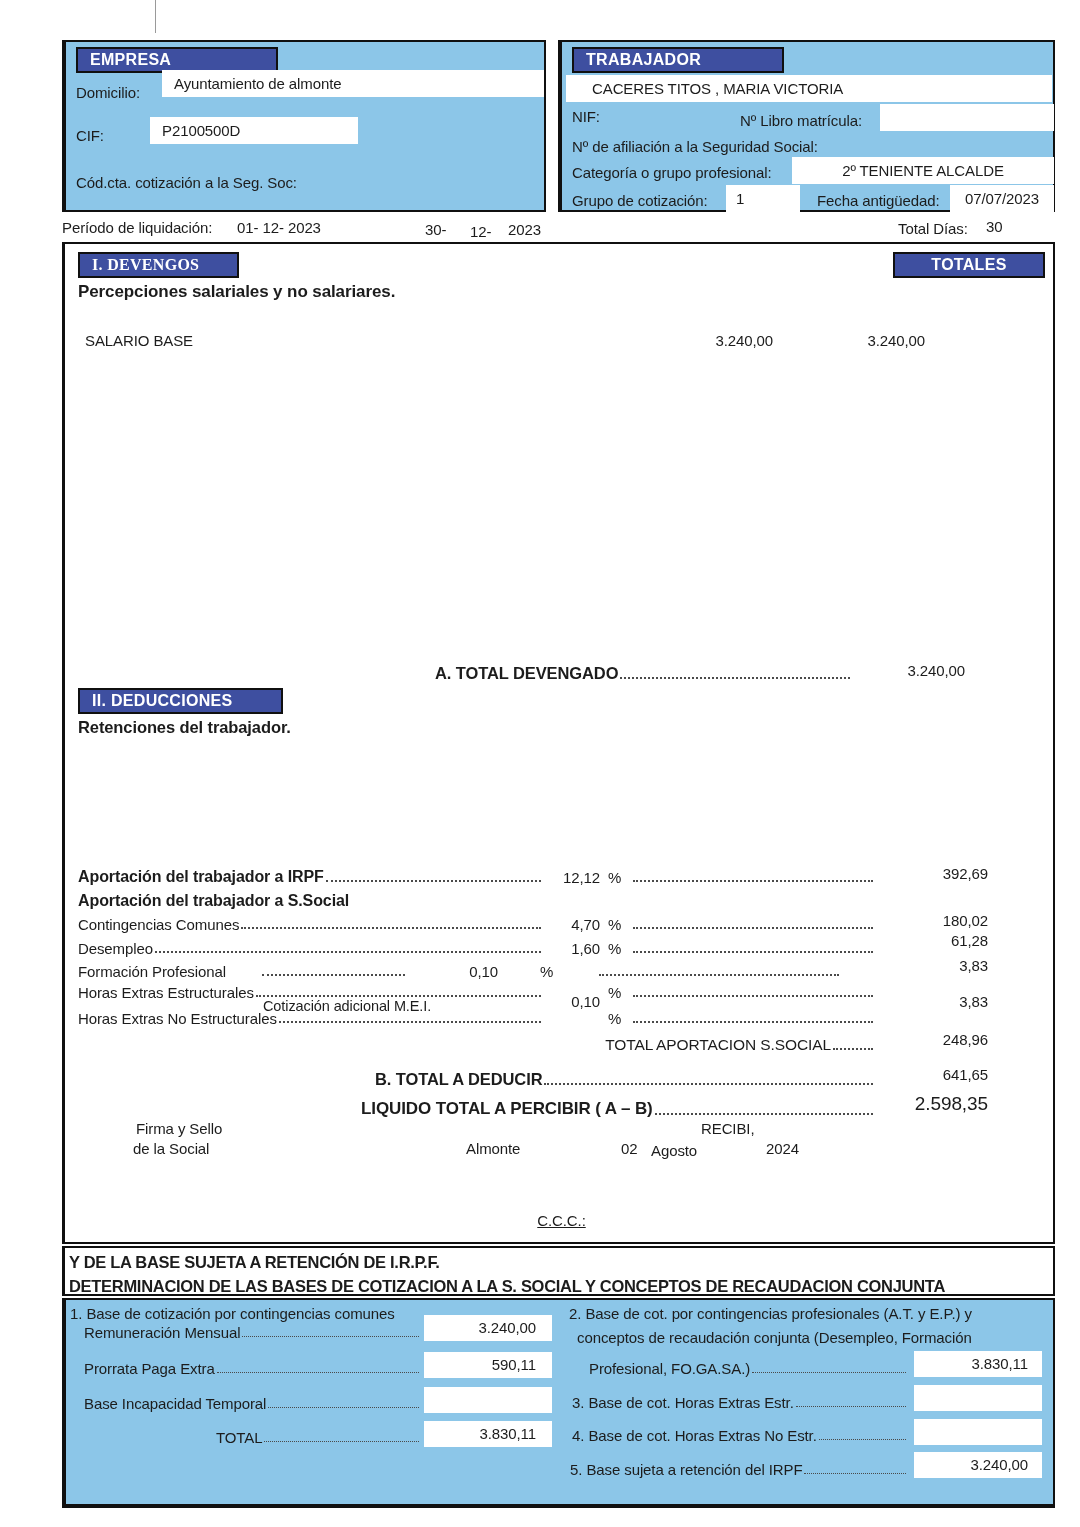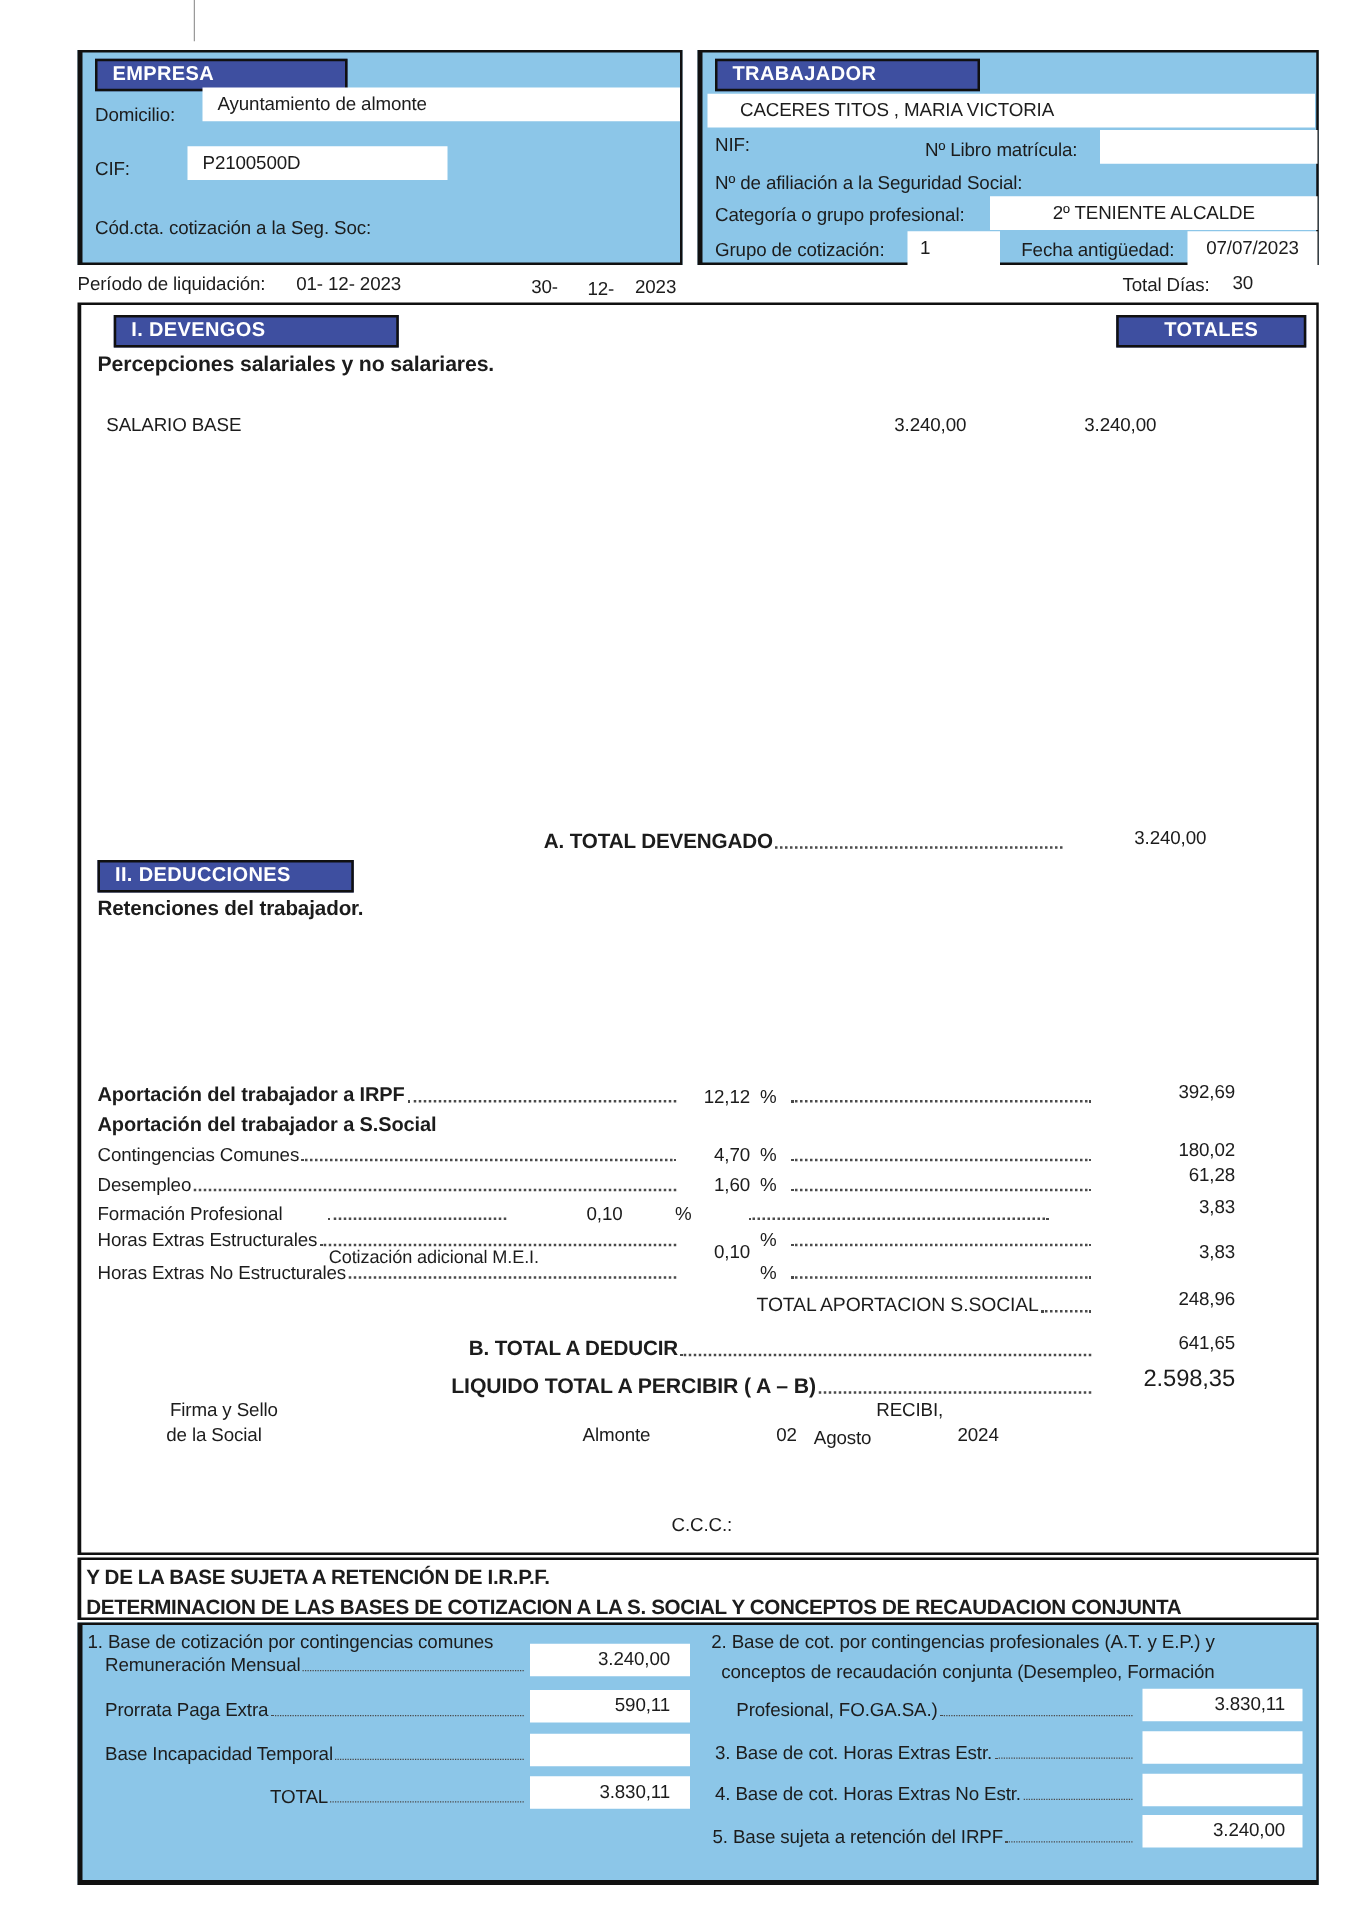--- a/index.html
+++ b/index.html
@@ -77,21 +77,21 @@
 
   <div class="lbl abs" style="left:62px;top:219px;">Período de liquidación:</div>
   <div class="lbl abs" style="left:237px;top:219px;">01- 12- 2023</div>
   <div class="lbl abs" style="left:425px;top:221px;">30-</div>
   <div class="lbl abs" style="left:470px;top:223px;">12-</div>
   <div class="lbl abs" style="left:508px;top:221px;">2023</div>
   <div class="lbl abs" style="left:898px;top:220px;">Total Días:</div>
   <div class="lbl abs" style="left:986px;top:218px;">30</div>
 
   <section class="bodybox">
-    <div class="hdr" style="left:26px;top:8px;width:228px;">I. DEVENGOS</div>
+    <div class="hdr" style="left:13px;top:8px;width:161px;font-family:Liberation Serif, serif;">I. DEVENGOS</div>
     <div class="hdr center" style="left:828px;top:8px;width:152px;">TOTALES</div>
     <div class="sub" style="left:13px;top:38px;">Percepciones salariales y no salariares.</div>
 
     <div class="lbl" style="left:20px;top:88px;">SALARIO BASE</div>
     <div class="lbl" style="left:600px;top:88px;width:108px;text-align:right;">3.240,00</div>
     <div class="lbl" style="left:752px;top:88px;width:108px;text-align:right;">3.240,00</div>
 
     <div class="drow" style="left:370px;top:420px;width:530px;">
       <span class="dl bold16">A. TOTAL DEVENGADO</span>
       <span class="ldr"></span>
@@ -187,21 +187,21 @@
     </div>
 
     <div class="lbl" style="left:71px;top:876px;">Firma y Sello</div>
     <div class="lbl" style="left:68px;top:896px;">de la Social</div>
     <div class="lbl" style="left:636px;top:876px;">RECIBI,</div>
     <div class="lbl" style="left:401px;top:896px;">Almonte</div>
     <div class="lbl" style="left:556px;top:896px;">02</div>
     <div class="lbl" style="left:586px;top:898px;">Agosto</div>
     <div class="lbl" style="left:701px;top:896px;">2024</div>
 
-    <div class="lbl" style="left:0;top:968px;width:993px;text-align:center;">C.C.C.:</div>
+    <div class="lbl" style="left:0;top:968px;width:993px;text-align:center;text-decoration:underline;">C.C.C.:</div>
   </section>
 
   <section class="detbox">
     <div>Y DE LA BASE SUJETA A RETENCIÓN DE I.R.P.F.</div>
     <div>DETERMINACION DE LAS BASES DE COTIZACION A LA S. SOCIAL Y CONCEPTOS DE RECAUDACION CONJUNTA</div>
   </section>
 
   <section class="basesbox">
     <div class="lbl" style="left:4px;top:5px;">1. Base de cotización por contingencias comunes</div>
 

